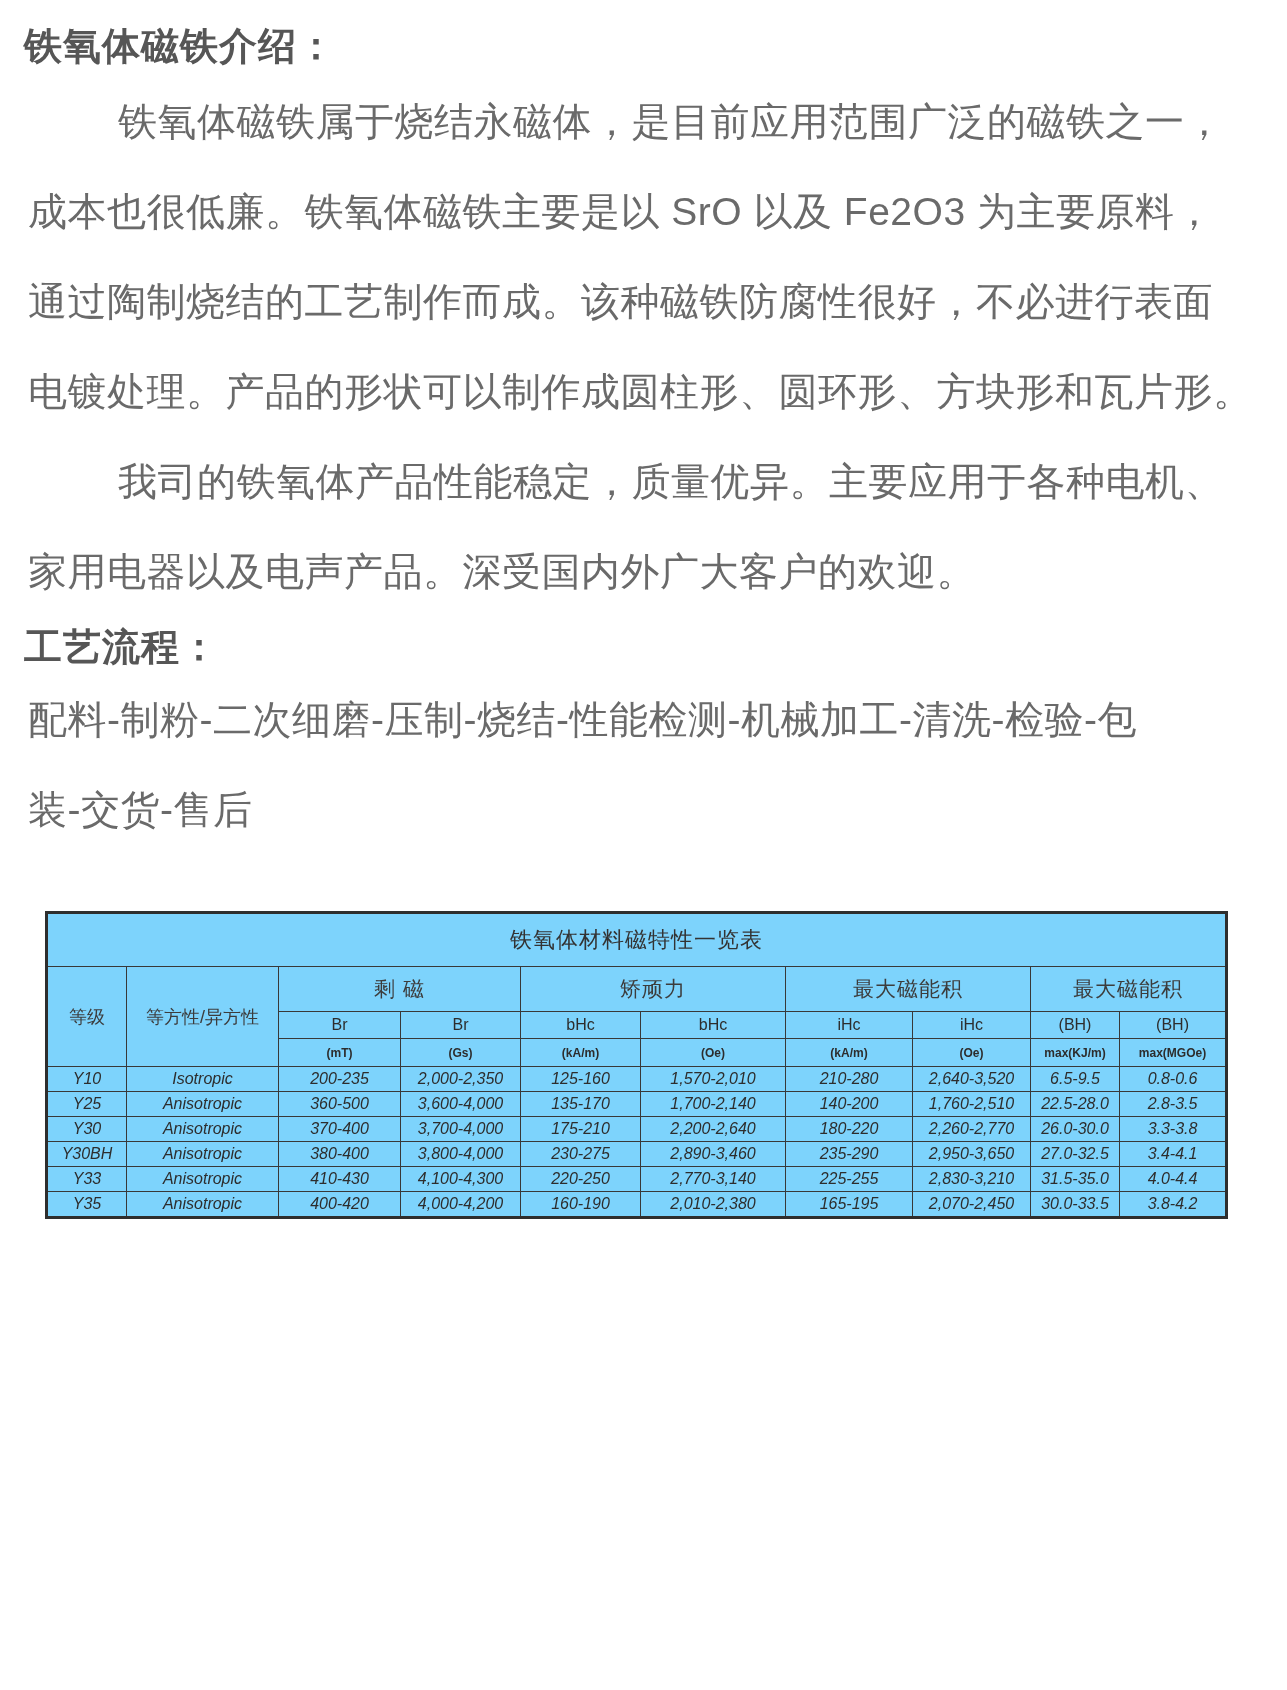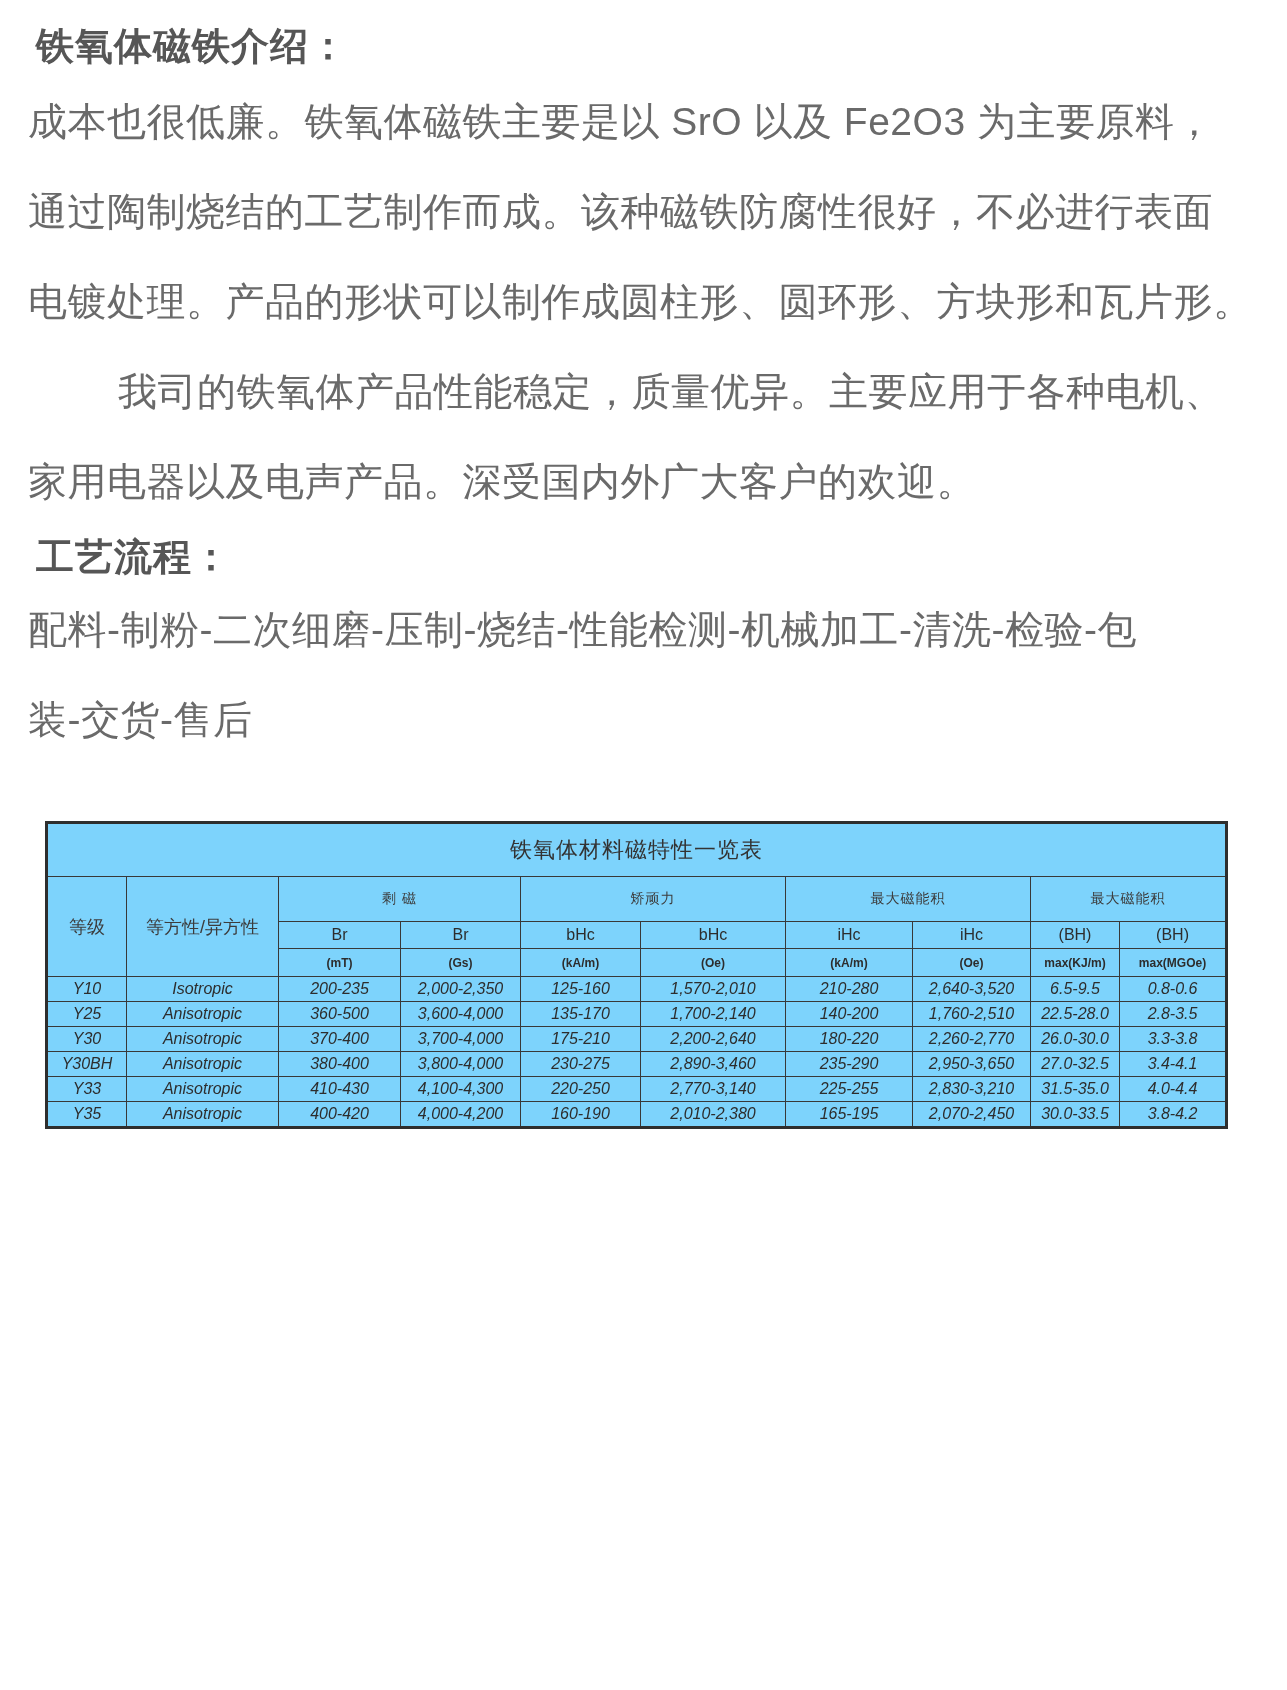--- a/index.html
+++ b/index.html
@@ -6,21 +6,21 @@
   .page {
     position:relative;
     width:1287px;
     height:1690px;
     background:#ffffff;
     overflow:hidden;
     font-family:"Liberation Sans","DejaVu Sans",sans-serif;
   }
   .intro-heading, .process-heading {
     margin:0;
-    padding:24px 0 0 36px;
+    padding:24px 0 0 24px;
     font-size:38px;
     line-height:44px;
     font-weight:bold;
     color:#565656;
     letter-spacing:1px;
     white-space:nowrap;
   }
   .process-heading { padding-top:8px; }
   .docline {
     height:90px;
@@ -49,33 +49,34 @@
   table.props td {
     border:1.6px solid #383838;
     text-align:center;
     vertical-align:middle;
     padding:0;
     overflow:hidden;
     white-space:nowrap;
   }
   td.t-title   { height:52px; font-size:22px; letter-spacing:1px; color:#333; }
   td.t-grade, td.t-iso { font-size:18px; color:#3c3c3c; }
-  td.t-group   { height:44px; font-size:14px; letter-spacing:1px; border-bottom:3px solid #2e2e2e; color:#3c3c3c; }
+  td.t-group   { height:44px; font-size:21px; letter-spacing:1px; border-bottom:3px solid #2e2e2e; color:#3c3c3c; }
   td.t-sub     { height:26px; font-size:16px; }
   td.t-unit    { height:27px; font-size:12px; border-bottom:3px solid #2e2e2e;font-weight:bold; }
   td.t-cell    { height:24px; font-size:16px;font-style:italic; }
 </style>
 </head>
 <body>
 
 <div class="page">
 
   <h1 class="intro-heading">铁氧体磁铁介绍：</h1>
 
   <div class="body-lines">
+    <div class="docline indent">铁氧体磁铁属于烧结永磁体，是目前应用范围广泛的磁铁之一，</div>
     <div class="docline">成本也很低廉。铁氧体磁铁主要是以 SrO 以及 Fe2O3 为主要原料，</div>
     <div class="docline">通过陶制烧结的工艺制作而成。该种磁铁防腐性很好，不必进行表面</div>
     <div class="docline">电镀处理。产品的形状可以制作成圆柱形、圆环形、方块形和瓦片形。</div>
     <div class="docline indent">我司的铁氧体产品性能稳定，质量优异。主要应用于各种电机、</div>
     <div class="docline">家用电器以及电声产品。深受国内外广大客户的欢迎。</div>
   </div>
 
   <h2 class="process-heading">工艺流程：</h2>
 
   <div class="process-lines">

